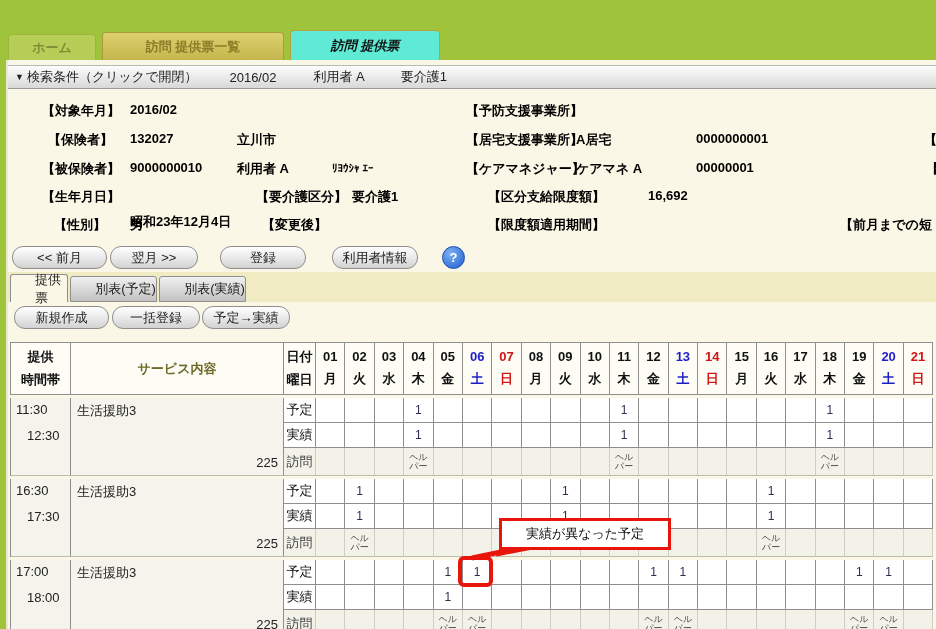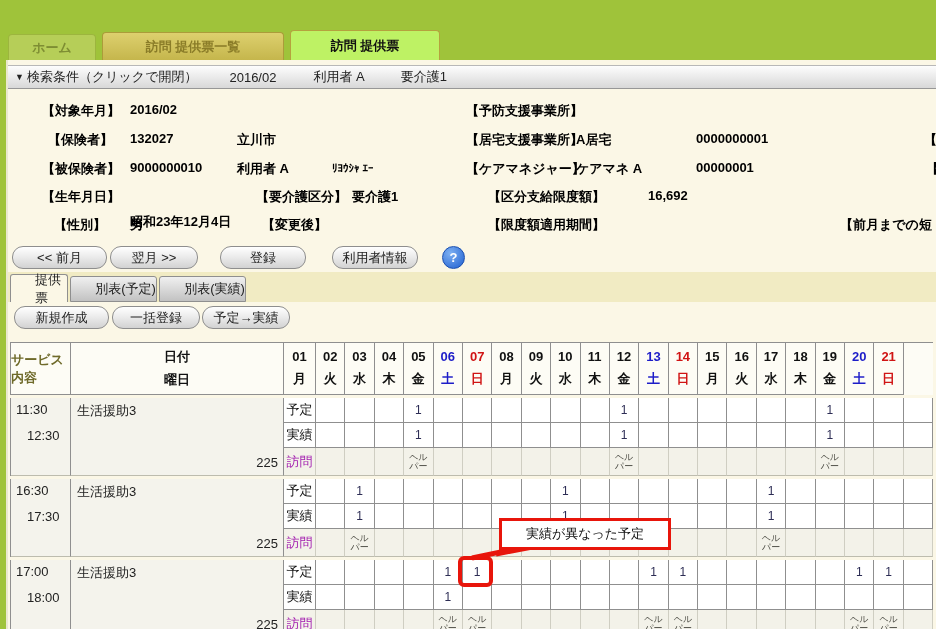--- a/index.html
+++ b/index.html
@@ -12,21 +12,21 @@
            font-size:13px;color:#000;}
   .menu-item{white-space:nowrap;cursor:default;}
 
   
   #tabrow{position:absolute;left:0;top:28px;right:0;height:32px;}
   .mtab{position:absolute;bottom:0;display:flex;align-items:center;justify-content:center;
         font-size:13px;font-weight:bold;border-radius:4px 4px 0 0;box-sizing:border-box;}
   #tab-home{left:8px;width:88px;height:26px;background:#b6ce58;border:1px solid #9cb53e;border-bottom:none;color:#7e8e33;}
   #tab-list{left:102px;width:182px;height:28px;background:linear-gradient(#ddd06e,#c5b64c);
             border:1px solid #ab9c3a;border-bottom:none;color:#8a7c28;}
-  #tab-active{left:290px;width:150px;height:30px;background:#bef264;border:1px solid #b5a23e;border-bottom:none;color:#111;}
+  #tab-active{left:290px;width:150px;height:30px;background:#5eead4;border:1px solid #b5a23e;border-bottom:none;color:#111;font-style:italic;}
 
   
   #content{position:absolute;left:6px;top:60px;width:930px;height:569px;background:#fbf7e6;
            border-left:2px solid #eae8cf;box-sizing:border-box;}
 
   #searchbar{position:absolute;left:0;top:5px;width:100%;height:24px;box-sizing:border-box;
              background:linear-gradient(#fdfdfd,#d8d8d8);border-top:1px solid #b8b8b8;border-bottom:1px solid #979797;
              display:flex;align-items:center;font-size:13px;color:#222;}
   #searchbar .sb-arrow{margin-left:7px;font-size:9px;}
   #searchbar .sb-label{margin-left:3px;}
@@ -70,21 +70,21 @@
   .hc.sat{color:#1d1dc8;}
   .hc.sun{color:#d01414;}
 
   .grp{display:grid;grid-template-columns:var(--cols);grid-template-rows:25px 25px 28px;margin-top:3px;
        border-left:1px solid #8f8f8f;position:relative;}
   .c{border-right:1px solid #8f8f8f;border-bottom:1px solid #8f8f8f;background:#fff;box-sizing:border-box;
      display:flex;align-items:center;justify-content:center;font-size:12px;color:#2d2d55;position:relative;}
   .c.lab{font-size:13px;color:#111;}
   .c.visitrow{background:#f3f2e9;border-right:1px solid #cfcec2;border-bottom:1px solid #bdbcae;
               flex-direction:column;font-size:9px;line-height:9px;color:#4a4a42;}
-  .c.lab.visitrow{font-size:13px;color:#a21caf;}
+  .c.lab.visitrow{font-size:13px;color:#404040;}
   .timecell{grid-area:1/1/4/2;background:#f4f3ec;border-right:1px solid #8f8f8f;border-bottom:1px solid #bdbcae;
             box-sizing:border-box;font-size:13px;color:#222;position:relative;}
   .timecell .ts{position:absolute;top:4px;left:5px;}
   .timecell .te{position:absolute;top:30px;left:16px;}
   .svccell{grid-area:1/2/4/3;background:#f4f3ec;border-right:1px solid #8f8f8f;border-bottom:1px solid #bdbcae;
            box-sizing:border-box;font-size:13px;color:#222;position:relative;}
   .svccell .nm{position:absolute;top:4px;left:6px;}
   .svccell .un{position:absolute;bottom:5px;right:5px;}
 
   .hlring{position:absolute;left:-5px;top:-4px;right:-2px;bottom:-3px;border:4px solid #e8150b;
@@ -163,20 +163,24 @@
       <div class="stab" id="stab-plan">別表(予定)</div>
       <div class="stab" id="stab-actual">別表(実績)</div>
     </div>
 
     <div class="btn" id="btn-new">新規作成</div>
     <div class="btn" id="btn-bulk">一括登録</div>
     <div class="btn" id="btn-p2a">予定→実績</div>
 
     <div id="ptable">
       <div id="thead">
+          <div class="hc ">
+            <div>提供</div>
+            <div>時間帯</div>
+          </div>
           <div class="hc service">
             <div>サービス内容</div>
           </div>
           <div class="hc ">
             <div>日付</div>
             <div>曜日</div>
           </div>
           <div class="hc ">
             <div>01</div>
             <div>月</div>

